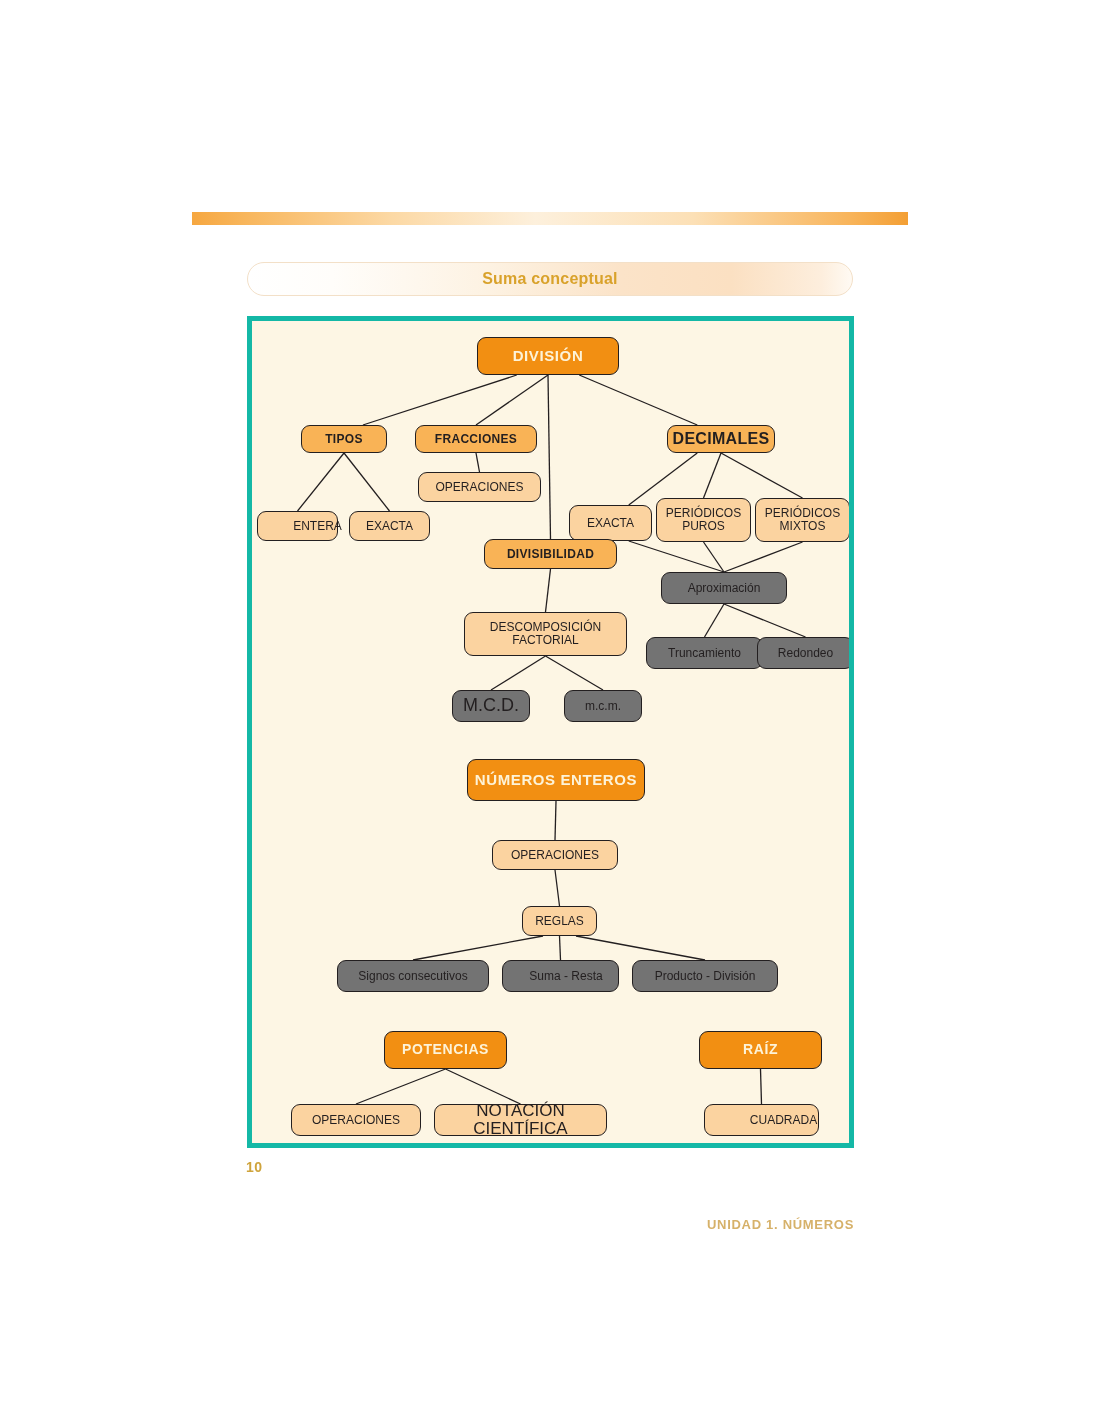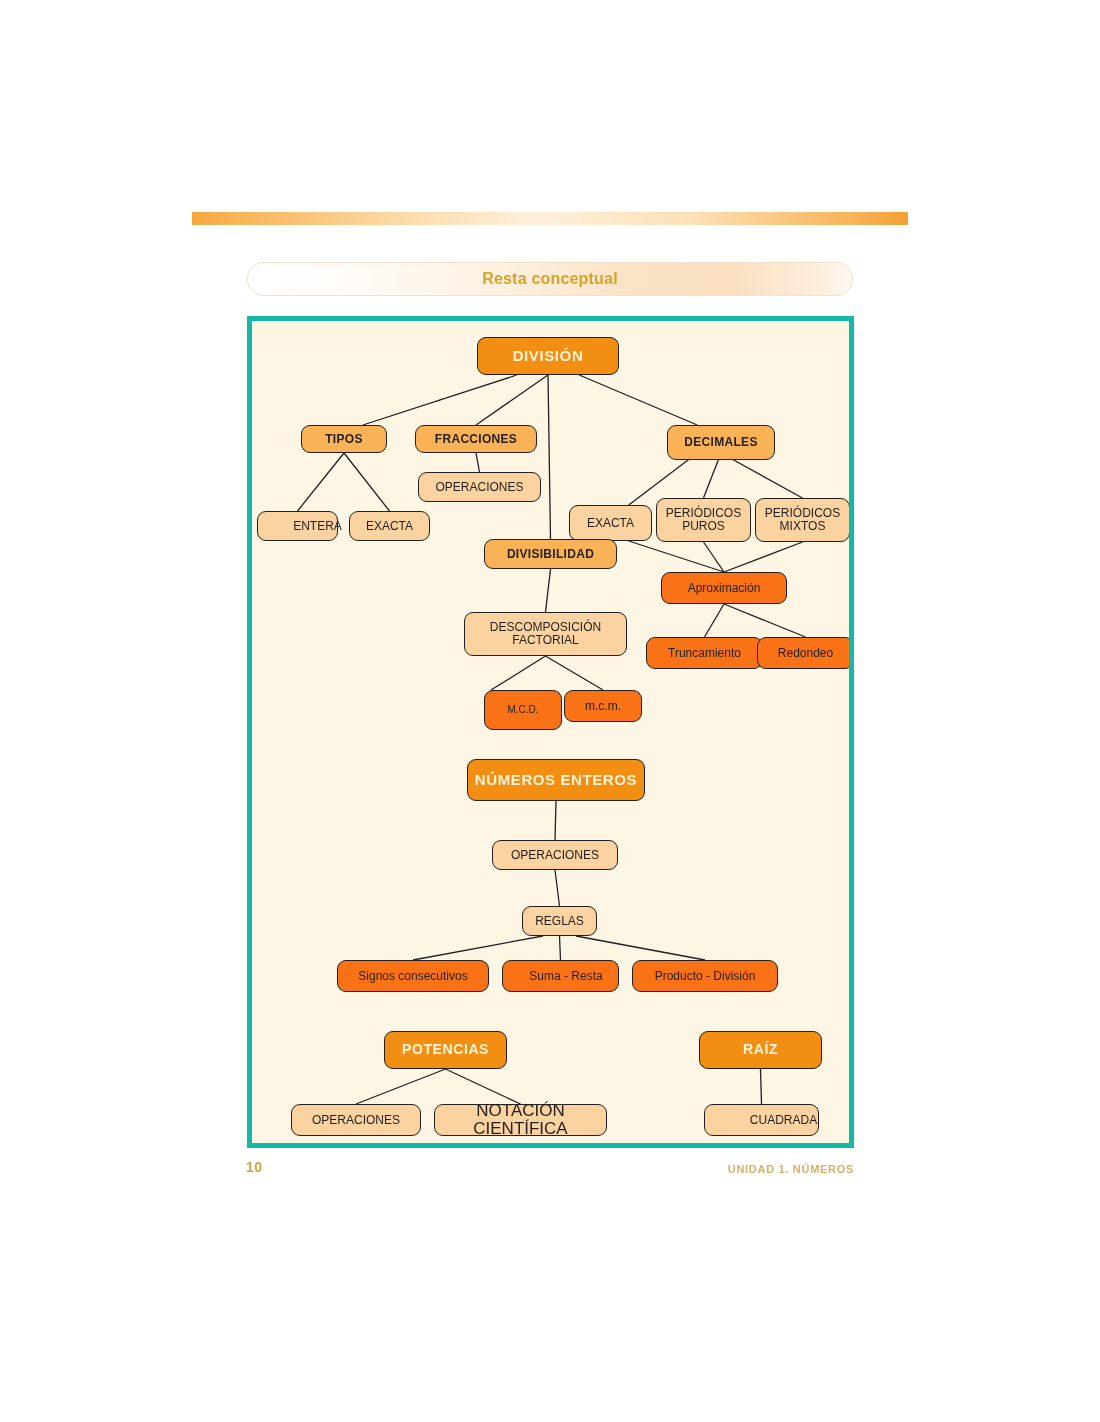--- a/index.html
+++ b/index.html
@@ -114,53 +114,53 @@
     background: #f9b356;
     color: #231f20;
     font-weight: bold;
     letter-spacing: 0.3px;
   }
   .lvl-mid {
     background: #fbd3a0;
     color: #231f20;
   }
   .lvl-pale {
-    background: #f97316;
+    background: #737373;
     color: #231f20;
   }
 
   
   #page-number {
     position: absolute;
     left: 246px;
     top: 1159px;
     font-size: 14px;
     font-weight: bold;
     color: #cfa43c;
     letter-spacing: 0.5px;
   }
   #footer-unit {
     position: absolute;
     right: 246px;
-    top: 1163px;
-    font-size: 11px;
+    top: 1217px;
+    font-size: 13px;
     font-weight: bold;
     color: #d6b169;
     letter-spacing: 0.7px;
   }
 </style>
 </head>
 <body>
 
 <div id="page">
 
   <div class="rule-bar" id="rule-top"></div>
 
   <div id="title-strip">
-    <div class="title-text">Resta conceptual</div>
+    <div class="title-text">Suma conceptual</div>
   </div>
 
   <div id="map-panel">
     <svg id="map-svg" viewBox="0 0 607 832" preserveAspectRatio="none">
         <line x1="264.76" y1="54" x2="110.92" y2="104" stroke="#231f20" stroke-width="1.3"></line>
         <line x1="296" y1="54" x2="224" y2="104" stroke="#231f20" stroke-width="1.3"></line>
         <line x1="296" y1="54" x2="298.5" y2="218" stroke="#231f20" stroke-width="1.3"></line>
         <line x1="327.24" y1="54" x2="445.24" y2="104" stroke="#231f20" stroke-width="1.3"></line>
         <line x1="92" y1="132" x2="45.5" y2="190" stroke="#231f20" stroke-width="1.3"></line>
         <line x1="92" y1="132" x2="137.5" y2="190" stroke="#231f20" stroke-width="1.3"></line>
@@ -182,36 +182,36 @@
         <line x1="307.5" y1="615" x2="308.5" y2="639" stroke="#231f20" stroke-width="1.3"></line>
         <line x1="324" y1="615" x2="453" y2="639" stroke="#231f20" stroke-width="1.3"></line>
         <line x1="193.5" y1="748" x2="104" y2="783" stroke="#231f20" stroke-width="1.3"></line>
         <line x1="193.5" y1="748" x2="268.5" y2="783" stroke="#231f20" stroke-width="1.3"></line>
         <line x1="508.5" y1="748" x2="509.5" y2="783" stroke="#231f20" stroke-width="1.3"></line>
       </svg>
     <div id="node-layer">
         <div class="node lvl-main" style="left: 225px; top: 16px; width: 142px; height: 38px; font-size: 15px;">DIVISIÓN</div>
         <div class="node lvl-strong" style="left: 49px; top: 104px; width: 86px; height: 28px; font-size: 12px;">TIPOS</div>
         <div class="node lvl-strong" style="left: 163px; top: 104px; width: 122px; height: 28px; font-size: 12px;">FRACCIONES</div>
-        <div class="node lvl-strong" style="left: 415px; top: 104px; width: 108px; height: 35px; font-size: 12px;">DECIMALES</div>
+        <div class="node lvl-strong" style="left: 415px; top: 104px; width: 108px; height: 28px; font-size: 16px;">DECIMALES</div>
         <div class="node lvl-mid" style="left: 5px; top: 190px; width: 81px; height: 30px; font-size: 12px; padding-left: 40px;">ENTERA</div>
         <div class="node lvl-mid" style="left: 97px; top: 190px; width: 81px; height: 30px; font-size: 12px;">EXACTA</div>
         <div class="node lvl-mid" style="left: 166px; top: 151px; width: 123px; height: 30px; font-size: 12px;">OPERACIONES</div>
         <div class="node lvl-mid" style="left: 317px; top: 184px; width: 83px; height: 36px; font-size: 12px;">EXACTA</div>
         <div class="node lvl-mid" style="left: 404px; top: 177px; width: 95px; height: 44px; font-size: 12px;">PERIÓDICOS
 PUROS</div>
         <div class="node lvl-mid" style="left: 503px; top: 177px; width: 95px; height: 44px; font-size: 12px;">PERIÓDICOS
 MIXTOS</div>
         <div class="node lvl-strong" style="left: 232px; top: 218px; width: 133px; height: 30px; font-size: 12px;">DIVISIBILIDAD</div>
         <div class="node lvl-pale" style="left: 409px; top: 251px; width: 126px; height: 32px; font-size: 12px;">Aproximación</div>
         <div class="node lvl-mid" style="left: 212px; top: 291px; width: 163px; height: 44px; font-size: 12px;">DESCOMPOSICIÓN
 FACTORIAL</div>
         <div class="node lvl-pale" style="left: 394px; top: 316px; width: 117px; height: 32px; font-size: 12px;">Truncamiento</div>
         <div class="node lvl-pale" style="left: 505px; top: 316px; width: 97px; height: 32px; font-size: 12px;">Redondeo</div>
-        <div class="node lvl-pale" style="left: 200px; top: 369px; width: 78px; height: 40px; font-size: 10px; margin-left: 32px;">M.C.D.</div>
+        <div class="node lvl-pale" style="left: 200px; top: 369px; width: 78px; height: 32px; font-size: 18px;">M.C.D.</div>
         <div class="node lvl-pale" style="left: 312px; top: 369px; width: 78px; height: 32px; font-size: 12px;">m.c.m.</div>
         <div class="node lvl-main" style="left: 215px; top: 438px; width: 178px; height: 42px; font-size: 15px;">NÚMEROS ENTEROS</div>
         <div class="node lvl-mid" style="left: 240px; top: 519px; width: 126px; height: 30px; font-size: 12px;">OPERACIONES</div>
         <div class="node lvl-mid" style="left: 270px; top: 585px; width: 75px; height: 30px; font-size: 12px;">REGLAS</div>
         <div class="node lvl-pale" style="left: 85px; top: 639px; width: 152px; height: 32px; font-size: 12px;">Signos consecutivos</div>
         <div class="node lvl-pale" style="left: 250px; top: 639px; width: 117px; height: 32px; font-size: 12px; padding-left: 11px;">Suma - Resta</div>
         <div class="node lvl-pale" style="left: 380px; top: 639px; width: 146px; height: 32px; font-size: 12px;">Producto - División</div>
         <div class="node lvl-main" style="left: 132px; top: 710px; width: 123px; height: 38px; font-size: 14px;">POTENCIAS</div>
         <div class="node lvl-main" style="left: 447px; top: 710px; width: 123px; height: 38px; font-size: 14px;">RAÍZ</div>
         <div class="node lvl-mid" style="left: 39px; top: 783px; width: 130px; height: 32px; font-size: 12px;">OPERACIONES</div>

